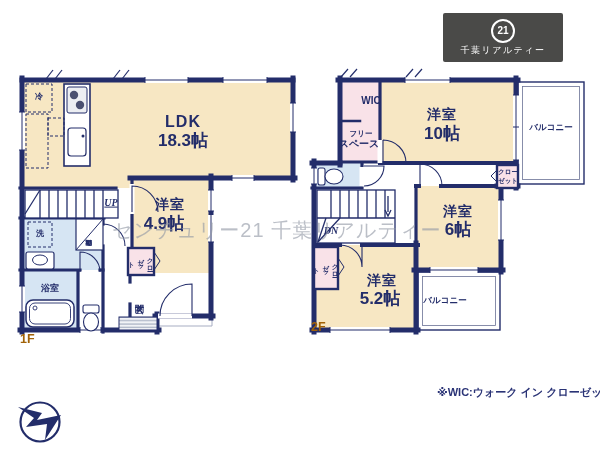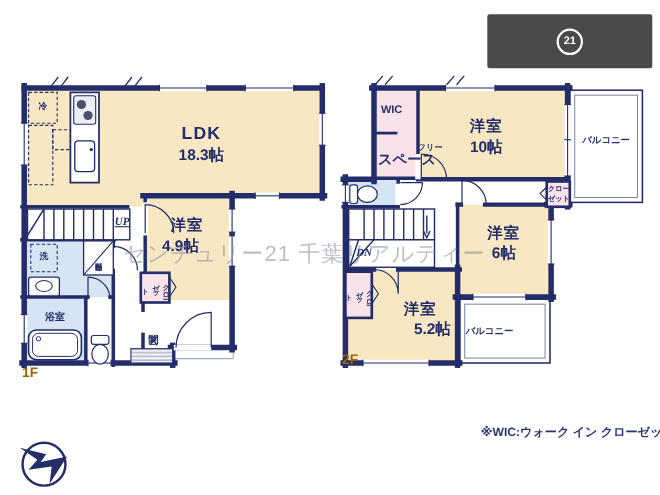--- a/index.html
+++ b/index.html
@@ -6,33 +6,33 @@
   body{width:600px;height:450px;background:#ffffff;overflow:hidden;
        font-family:"Liberation Sans","DejaVu Sans",sans-serif;}
   #stage{position:relative;width:600px;height:450px;background:#fff;}
   #plan-svg{position:absolute;left:0;top:0;}
 
   .label{position:absolute;transform:translate(-50%,-50%);color:#232d6a;
          line-height:1.08;text-align:center;white-space:nowrap;}
   .vert{writing-mode:vertical-rl;text-orientation:upright;white-space:normal;
         line-height:1.45;letter-spacing:0;}
   .big{font-size:15px;font-weight:600;letter-spacing:1px;}
-  .size{font-size:14px;font-weight:600;}
+  .size{font-size:17px;font-weight:600;}
   .small{font-size:8.5px;font-weight:600;}
   .tiny{font-size:6.5px;font-weight:600;}
   .updown{font-size:10px;font-style:italic;font-weight:600;
           font-family:"Liberation Serif","DejaVu Serif",serif;}
   .floor-label{position:absolute;font-size:12.5px;font-weight:bold;color:#a16207;}
 
   .watermark{position:absolute;left:112px;top:217px;font-size:20px;font-weight:normal;
              color:rgba(145,152,165,0.62);letter-spacing:1px;white-space:nowrap;}
   .note{position:absolute;left:437px;top:385px;font-size:11px;font-weight:bold;
         color:#2a3376;white-space:nowrap;}
 
-  .logo{position:absolute;left:443px;top:13px;width:150px;height:49px;background:#4a4a48;
+  .logo{position:absolute;left:443px;top:13px;width:120px;height:49px;background:#4a4a48;
         border-radius:2px;display:flex;flex-direction:column;align-items:center;
         justify-content:center;color:#fff;gap:1px;}
   .logo-row{display:flex;align-items:center;gap:6px;}
   .logo-mark{width:20px;height:20px;border:2px solid #fff;border-radius:50%;display:flex;
              align-items:center;justify-content:center;font-size:10px;font-weight:bold;}
   .logo-brand{font-size:15px;font-weight:bold;letter-spacing:0.5px;}
   .logo-sub{font-size:9px;letter-spacing:1.5px;}
 </style>
 </head>
 <body>
@@ -303,39 +303,40 @@
 <div class="label size" style="left:164px;top:224px;">4.9帖</div>
 <div class="label small" style="left:39px;top:97px;font-size:8px;">冷</div>
 <div class="label small" style="left:40px;top:234px;font-size:8px;">洗</div>
 <div class="label tiny vert" style="left:89px;top:234px;height:26px;">可動棚</div>
 <div class="label tiny vert" style="left:141px;top:261px;height:21px;">クローゼット</div>
 <div class="label small vert" style="left:139px;top:297px;height:24px;font-size:9px;">玄関</div>
 <div class="label small" style="left:50px;top:289px;font-size:9px;">浴室</div>
 <div class="label updown" style="left:111px;top:203px;text-decoration:underline;">UP</div>
 <div class="floor-label" style="left:20px;top:332px;">1F</div>
 
-<div class="label small" style="left:356px;top:101px;font-size:10px;">WIC</div>
-<div class="label tiny" style="left:361px;top:134px;font-size:7.5px;margin-left:30px;">フリー</div>
-<div class="label tiny" style="left:370px;top:145px;font-size:13px;">スペース</div>
+<div class="label small" style="left:371px;top:101px;font-size:10px;">WIC</div>
+<div class="label tiny" style="left:361px;top:134px;font-size:7.5px;">フリー</div>
+<div class="label tiny" style="left:359px;top:145px;font-size:10px;font-family:Liberation Mono, monospace;">スペース</div>
 <div class="label big" style="left:442px;top:115px;font-size:14px;">洋室</div>
 <div class="label size" style="left:442px;top:134px;">10帖</div>
 <div class="label small" style="left:551px;top:128px;">バルコニー</div>
 <div class="label tiny" style="left:508px;top:172px;">クロー</div>
 <div class="label tiny" style="left:508px;top:181px;">ゼット</div>
 <div class="label big" style="left:458px;top:212px;font-size:14px;">洋室</div>
 <div class="label size" style="left:458px;top:230px;">6帖</div>
 <div class="label big" style="left:382px;top:281px;font-size:14px;">洋室</div>
-<div class="label size" style="left:393px;top:299px;">5.2帖</div>
+<div class="label size" style="left:380px;top:299px;">5.2帖</div>
 <div class="label tiny vert" style="left:326px;top:267px;height:21px;">クローゼット</div>
 <div class="label small" style="left:445px;top:301px;">バルコニー</div>
 <div class="label updown" style="left:331px;top:231px;">DN</div>
 <div class="floor-label" style="left:311px;top:320px;">2F</div>
 
 <div class="watermark">センチュリー21 千葉リアルティー</div>
 <div class="note">※WIC:ウォーク イン クローゼット</div>
 
 <div class="logo">
   <div class="logo-row">
     <span class="logo-mark">21</span>
   </div>
+  <div class="logo-sub">千葉リアルティー</div>
 </div>
 
 </div>
 
 </body></html>

